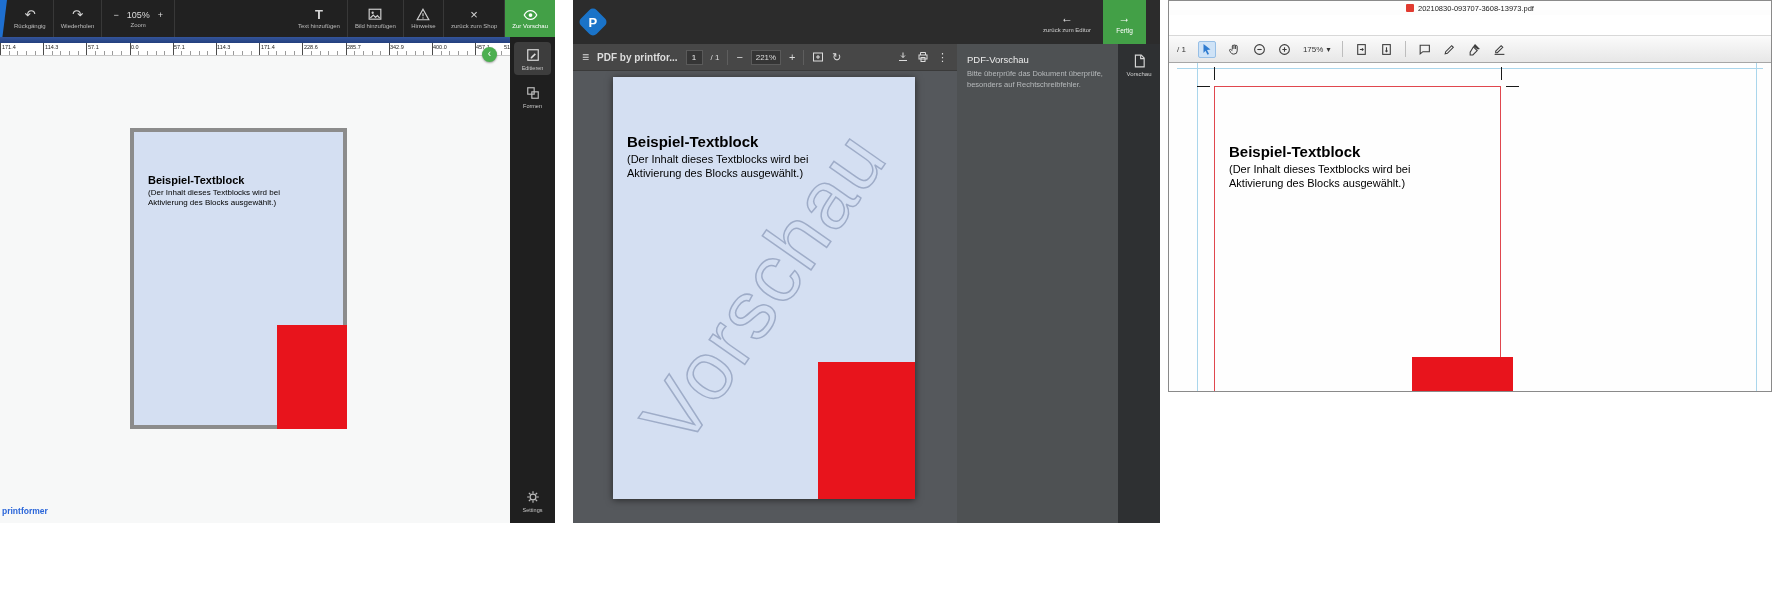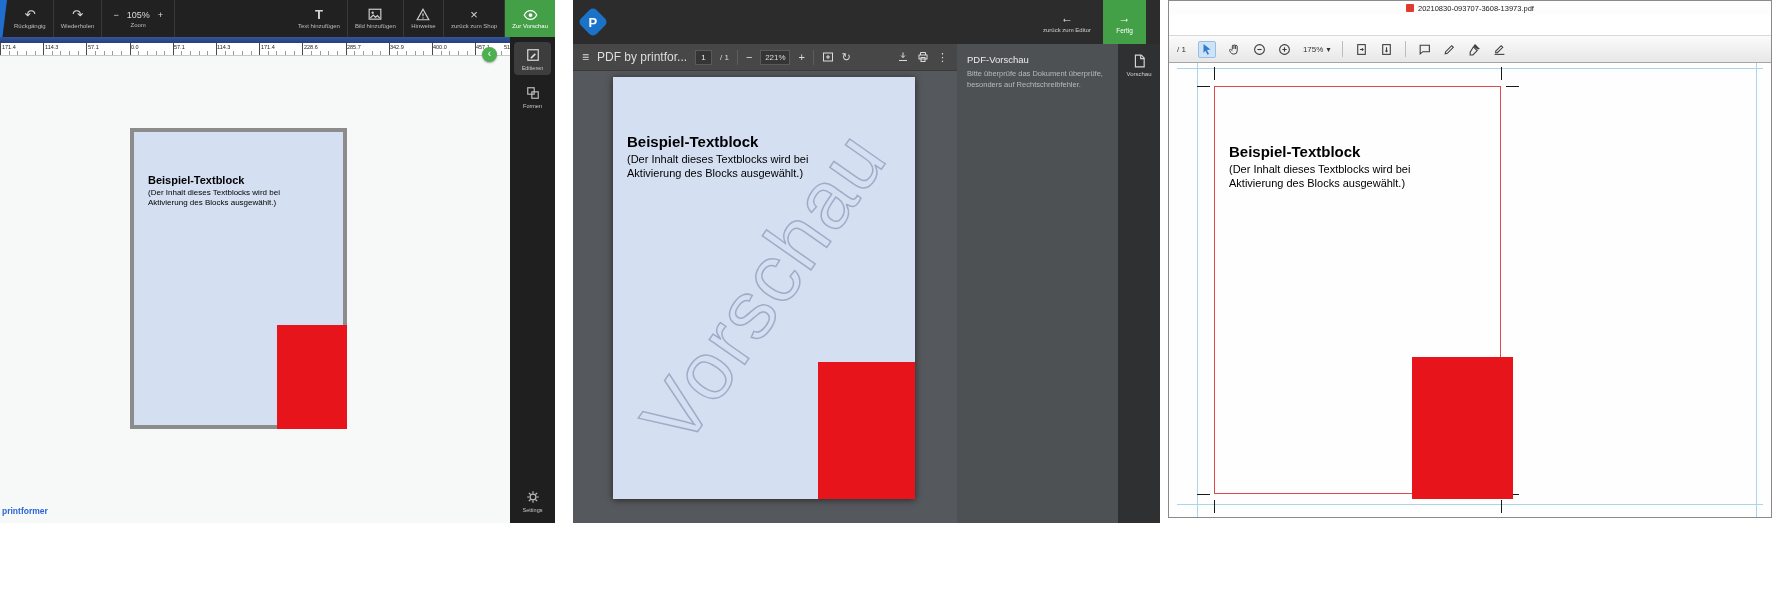--- a/index.html
+++ b/index.html
@@ -43,21 +43,21 @@
   #p2 { left:573px; width:587px; height:523px; background:#2c2c2c; }
   .pv-header { position:absolute; top:0; left:0; width:587px; height:44px; background:#2c2c2c; display:flex; align-items:center; padding-left:9px; }
   .pf-logo { width:22px; height:22px; background:#1a73c8; border-radius:5px; transform:rotate(45deg); display:flex; align-items:center; justify-content:center; }
   .pf-logo span { transform:rotate(-45deg); color:#fff; font-weight:bold; font-size:13px; }
   .pv-back { display:flex; flex-direction:column; align-items:center; gap:2px; color:#cfcfcf; font-size:6px; margin-right:12px; cursor:pointer; }
   .pv-back .glyph { font-size:12px; color:#e8e8e8; }
   .pv-done { width:43px; height:44px; background:#43A047; display:flex; flex-direction:column; align-items:center; justify-content:center; gap:2px; color:#fff; font-size:6.5px; margin-right:14px; cursor:pointer; }
   .pv-done .glyph { font-size:12px; }
   .pv-toolbar { position:absolute; top:44px; left:0; width:384px; height:27px; background:#474747; border-bottom:1px solid #3a3a3a; display:flex; align-items:center; gap:8px; padding:0 9px; color:#ddd; }
   .pt-menu { font-size:12px; cursor:pointer; }
-  .pt-title { font-size:12px; font-weight:normal; white-space:nowrap; }
+  .pt-title { font-size:10px; font-weight:bold; white-space:nowrap; }
   .pt-pagebox { width:17px; height:15px; background:#353535; border:1px solid #5a5a5a; color:#eee; text-align:center; font-size:8px; }
   .pt-pages { font-size:8px; }
   .pt-sep { width:1px; height:15px; background:#5e5e5e; }
   .pt-zoombox { background:#353535; border:1px solid #5a5a5a; height:15px; line-height:13px; min-width:30px; text-align:center; font-size:8px; padding:0 3px; }
   .pt-glyph { font-size:11px; cursor:pointer; }
   .pt-ico { display:inline-flex; cursor:pointer; }
   .pv-content { position:absolute; top:71px; left:0; width:384px; height:452px; background:#55585c; overflow:hidden; }
   .pdf-page { position:absolute; left:40px; top:6px; width:302px; height:422px; background:#D4DFF2; box-shadow:0 1px 7px rgba(0,0,0,.55); overflow:hidden; }
   .pv-text { position:absolute; left:14px; top:56px; width:214px; color:#000; }
   .pv-title { font-size:15px; font-weight:bold; margin-bottom:2px; }
@@ -65,21 +65,21 @@
   .watermark { position:absolute; left:50%; top:50%; transform:translate(-50%,-50%) rotate(-55deg); font-size:82px; letter-spacing:2px; color:transparent; -webkit-text-stroke:1.5px rgba(140,155,185,.75); white-space:nowrap; pointer-events:none; }
   .red2 { position:absolute; right:0; bottom:0; width:97px; height:137px; background:#E8141C; }
   .pv-panel { position:absolute; top:44px; left:384px; width:161px; height:479px; background:#4e5153; padding:10px 10px 0; }
   .pp-title { font-size:9.5px; color:#ececec; }
   .pp-desc { font-size:7.5px; color:#b7babc; line-height:1.4; margin-top:4px; }
   .pp-dl { display:flex; align-items:center; gap:7px; padding:9px 2px; border-top:1px dashed #767676; border-bottom:1px dashed #767676; margin-top:10px; color:#fff; font-size:8px; font-weight:bold; cursor:pointer; }
   .pv-strip { position:absolute; top:44px; left:545px; width:42px; height:479px; background:#2e3032; }
   .strip-tab { display:flex; flex-direction:column; align-items:center; gap:3px; padding-top:10px; color:#cfcfcf; font-size:6px; cursor:pointer; }
 
   
-  #p3 { left:1168px; width:604px; height:518px; border:1px solid #8a8a8a; background:#fff; }
+  #p3 { left:1168px; width:604px; height:392px; border:1px solid #8a8a8a; background:#fff; }
   .vw-titlebar { position:absolute; top:0; left:0; right:0; height:14px; display:flex; align-items:center; justify-content:center; gap:4px; font-size:7.5px; color:#222; background:#fdfdfd; }
   .pdficon { width:8px; height:8px; background:#e13b30; border-radius:1px; display:inline-block; }
   .vw-toolbar { position:absolute; top:34px; left:0; right:0; height:28px; background:linear-gradient(#fbfbfb,#e7e7e7); border-top:1px solid #d8d8d8; border-bottom:1px solid #a6a6a6; display:flex; align-items:center; gap:12px; padding:0 8px; font-size:8px; color:#333; }
   .tool { display:inline-flex; align-items:center; cursor:pointer; }
   .tool.active { background:#cfe3f7; border:1px solid #97bfe6; border-radius:2px; padding:1px 2px; }
   .vsep { width:1px; height:16px; background:#bdbdbd; }
   .vw-zoom { display:flex; align-items:center; gap:3px; cursor:pointer; }
   .vw-doc { position:absolute; top:62px; left:0; right:0; bottom:0; background:#fefefe; overflow:hidden; }
   .guide-v { position:absolute; width:1px; top:0; bottom:0; background:#aad6ec; }
   .guide-h { position:absolute; height:1px; left:8px; right:8px; background:#aad6ec; }

